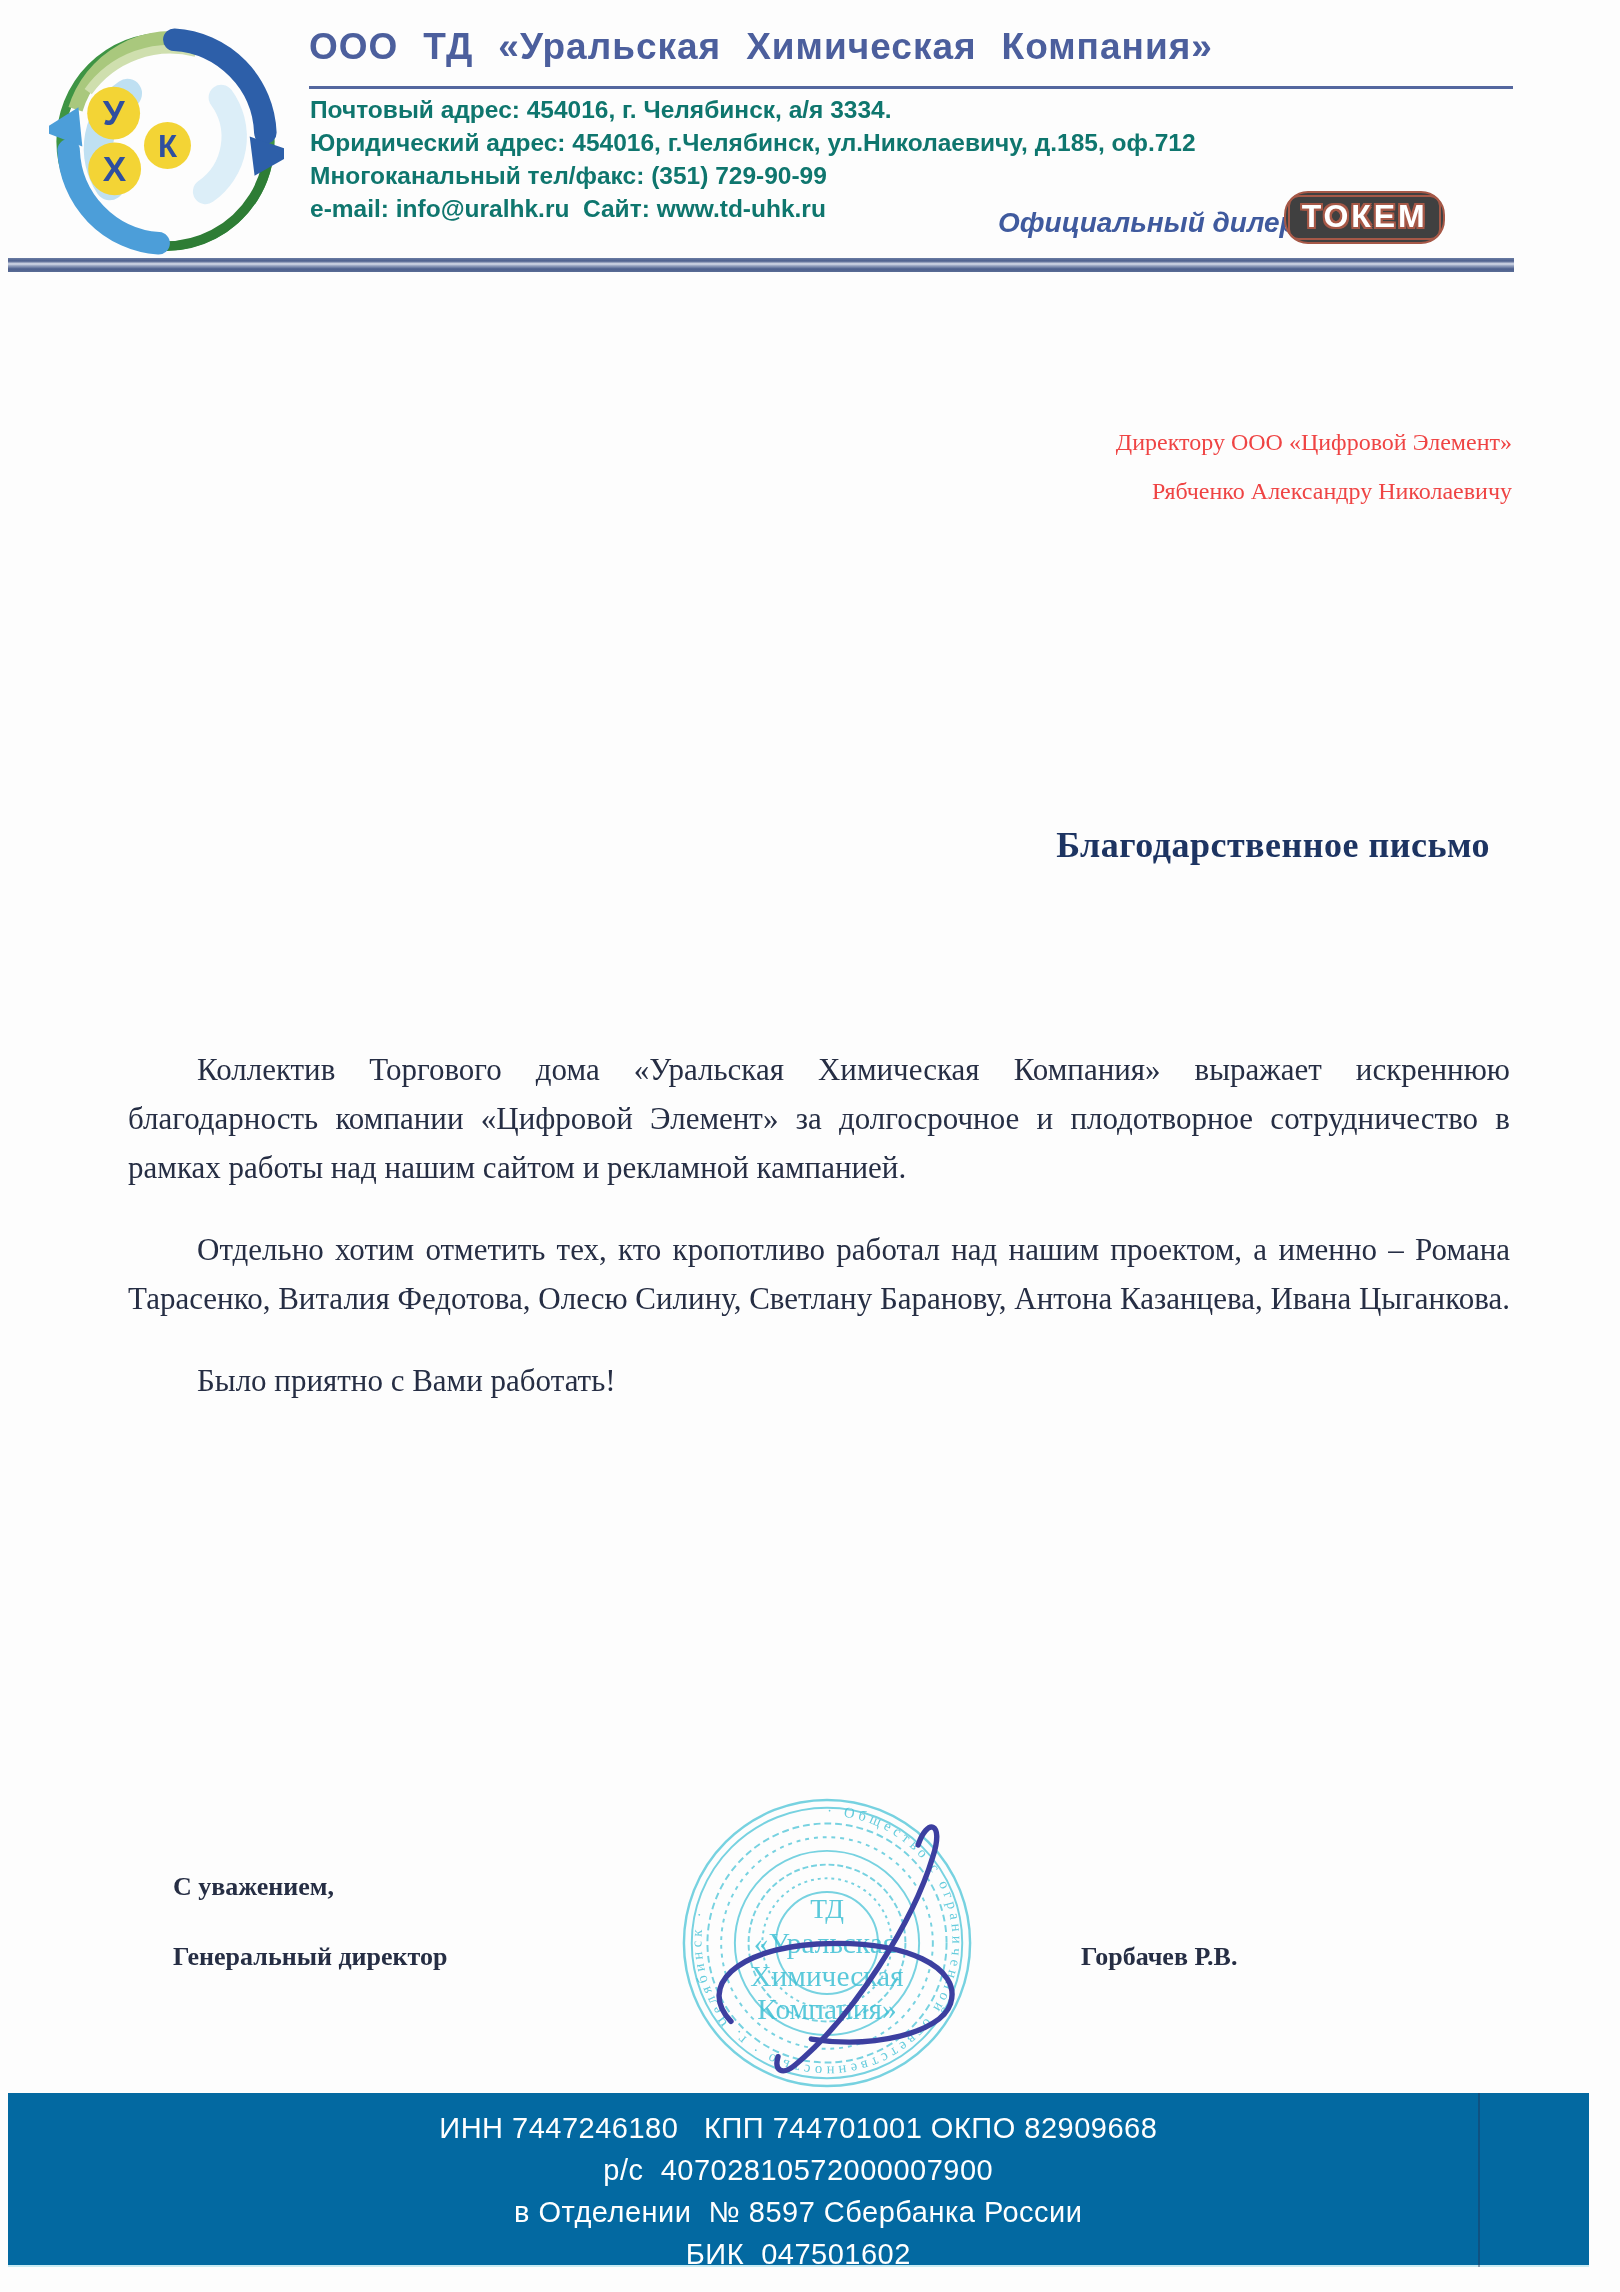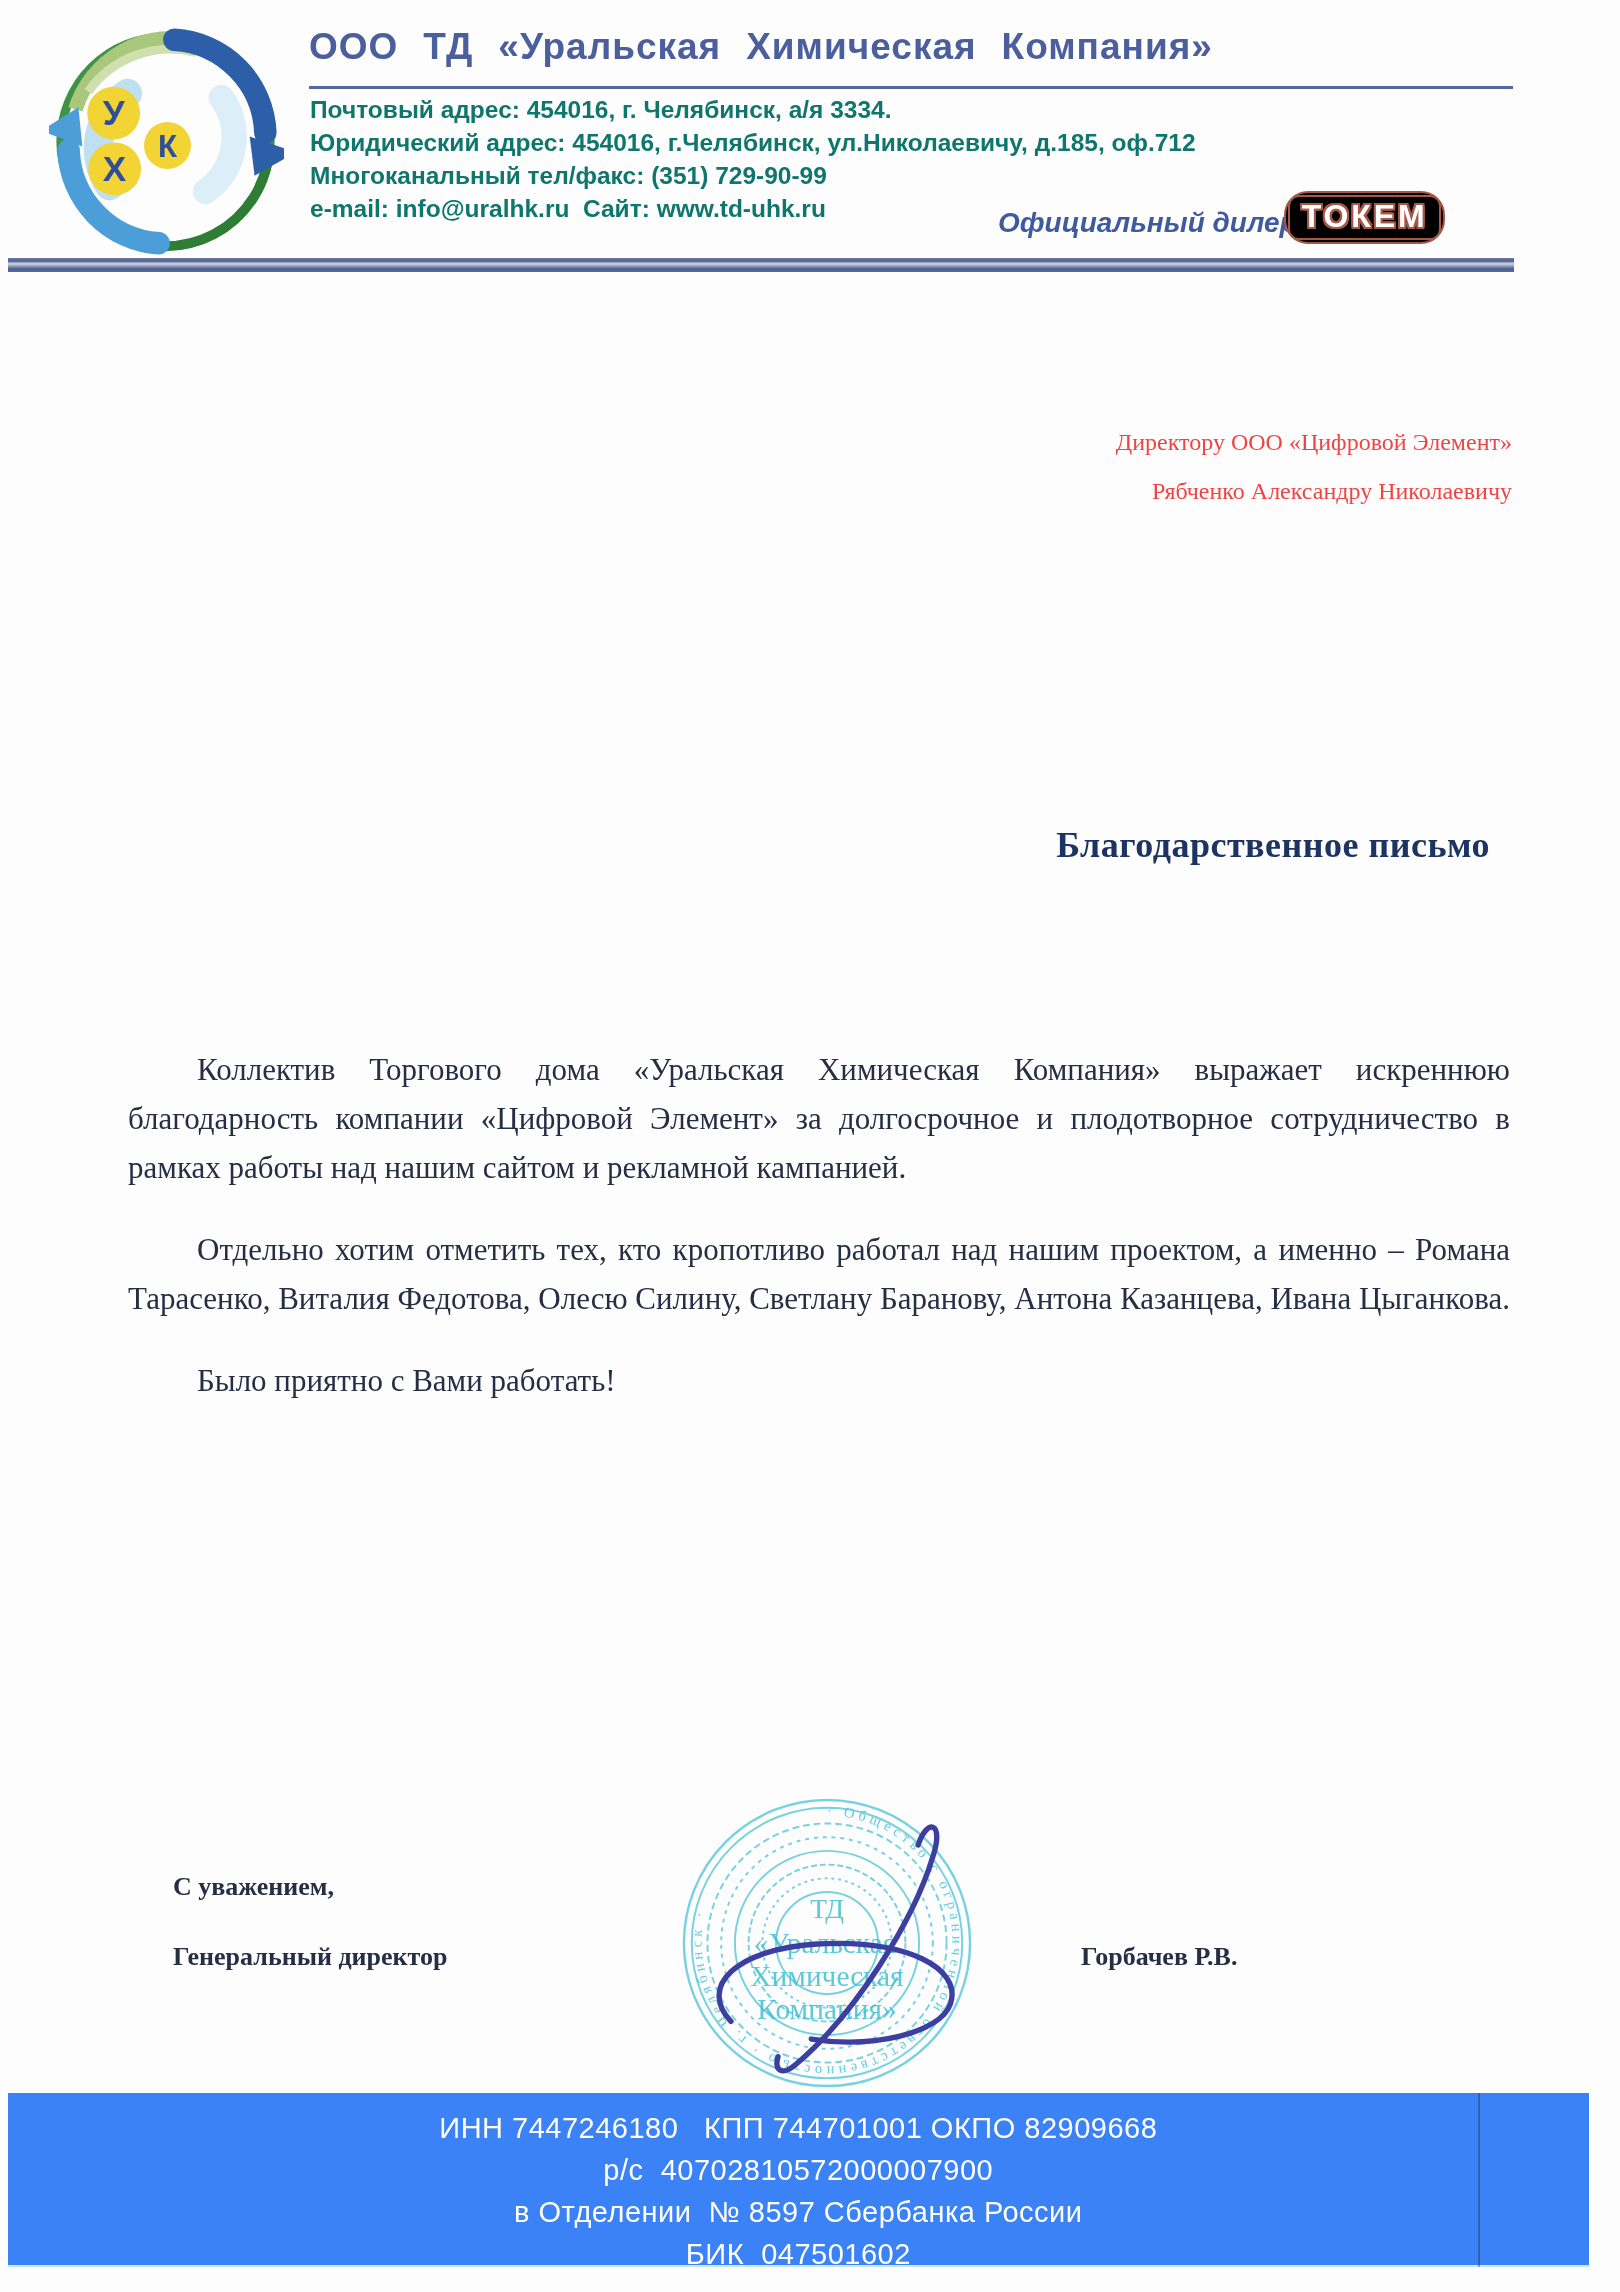--- a/index.html
+++ b/index.html
@@ -24,21 +24,21 @@
     font-family:"Liberation Sans", sans-serif; font-weight:bold;
     font-size:24.5px; line-height:33px; color:#0f766e; white-space:nowrap;
   }
   .dealer-label {
     position:absolute; left:998px; top:207px;
     font-family:"Liberation Sans", sans-serif; font-weight:bold; font-style:italic;
     font-size:28px; color:#3f5a9e; white-space:nowrap;
   }
   .dealer-badge {
     position:absolute; left:1284px; top:191px;
-    border:2.9px solid #a65847; border-radius:24px; padding:2px; background:#000000;
+    border:2.9px solid #a65847; border-radius:24px; padding:2px; background:#404040;
   }
   .dealer-badge-inner {
     border:2px solid #a65847; border-radius:10.8px; padding:1px 11.8px 2.9px;
     font-family:"Liberation Sans", sans-serif; font-weight:bold;
     font-size:32px; letter-spacing:2.9px; color:#ffffff;
     text-shadow:-2px 0 0 #a65847, 2px 0 0 #a65847, 0 -2px 0 #a65847, 0 2px 0 #a65847,
                 -2px -2px 0 #a65847, 2px 2px 0 #a65847, -2px 2px 0 #a65847, 2px -2px 0 #a65847;
     white-space:nowrap;
   }
   .header-rule {
@@ -70,21 +70,21 @@
     position:absolute; font-weight:bold; font-size:26px; color:#262e44; white-space:nowrap;
   }
   .sig-closing { left:173px; top:1872px; }
   .sig-role    { left:173px; top:1942px; }
   .sig-name    { left:1081px; top:1942px; }
   .stamp-wrap  { position:absolute; left:680px; top:1794px; width:294px; height:298px; }
 
   
   .footer {
     position:absolute; left:7.8px; top:2093px; width:1581px; height:174px;
-    box-sizing:border-box; background:#3b82f6; border-bottom:2.9px solid #c9ebf2;
+    box-sizing:border-box; background:#0369a1; border-bottom:2.9px solid #c9ebf2;
     color:#ffffff; font-family:"Liberation Sans", sans-serif;
     font-size:29px; line-height:42px; text-align:center; padding-top:13.7px;
     letter-spacing:0.5px;
   }
   .scan-line {
     position:absolute; left:1478px; top:2093px; width:2px; height:174px;
     background:rgba(35,48,86,0.4);
   }
 </style>
 </head>

